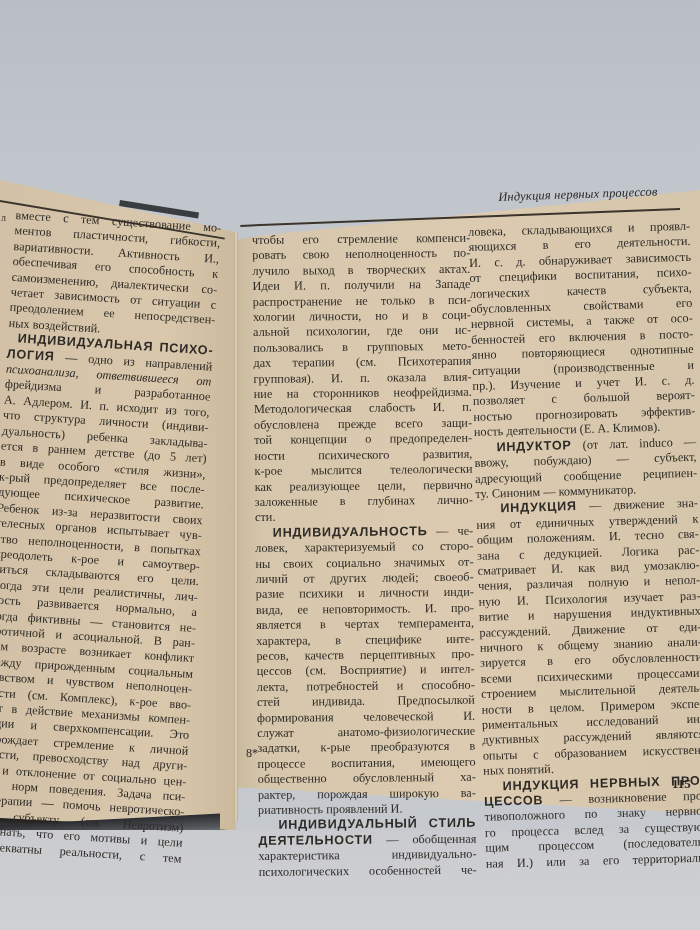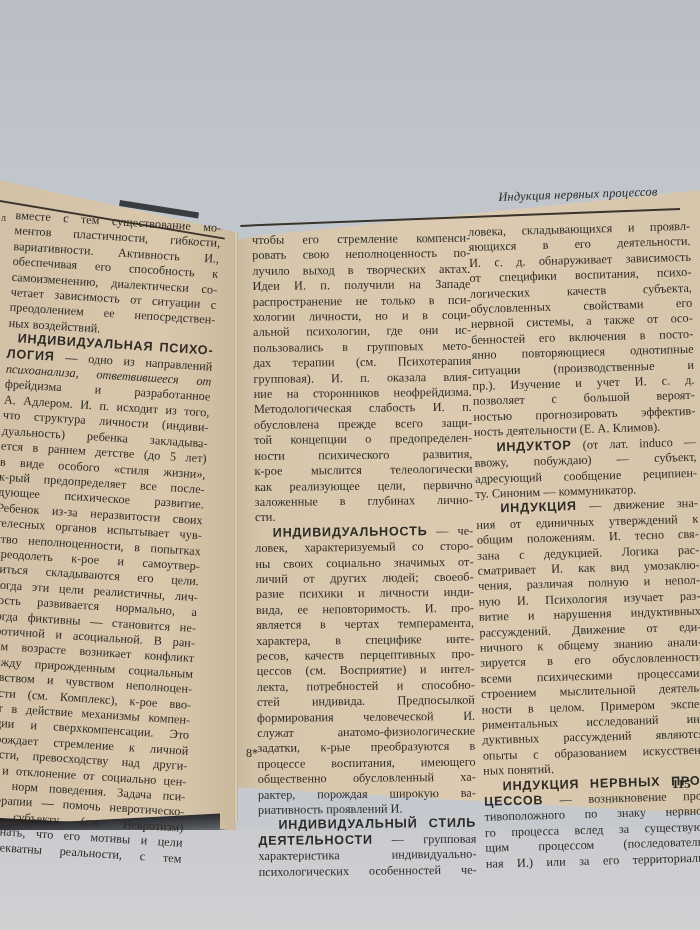--- a/index.html
+++ b/index.html
@@ -162,21 +162,21 @@
   <span class="line">лекта, потребностей и способно-</span>
   <span class="line">стей индивида. Предпосылкой</span>
   <span class="line">формирования человеческой И.</span>
   <span class="line">служат анатомо-физиологические</span>
   <span class="line">задатки, к-рые преобразуются в</span>
   <span class="line">процессе воспитания, имеющего</span>
   <span class="line">общественно обусловленный ха-</span>
   <span class="line">рактер, порождая широкую ва-</span>
   <span class="line last">риативность проявлений И.</span>
   <span class="line">&nbsp;&nbsp;<span class="term">ИНДИВИДУАЛЬНЫЙ СТИЛЬ</span></span>
-  <span class="line"><span class="term">ДЕЯТЕЛЬНОСТИ</span> <span>— групповая</span></span>
+  <span class="line"><span class="term">ДЕЯТЕЛЬНОСТИ</span> <span>— обобщенная</span></span>
   <span class="line">характеристика индивидуально-</span>
   <span class="line">психологических особенностей че-</span>
 </div>
 
 <div class="signature">8*</div>
 
 <div class="col col-right">
   <span class="line">ловека, складывающихся и проявл-</span>
   <span class="line">яющихся в его деятельности.</span>
   <span class="line">И. с. д. обнаруживает зависимость</span>

